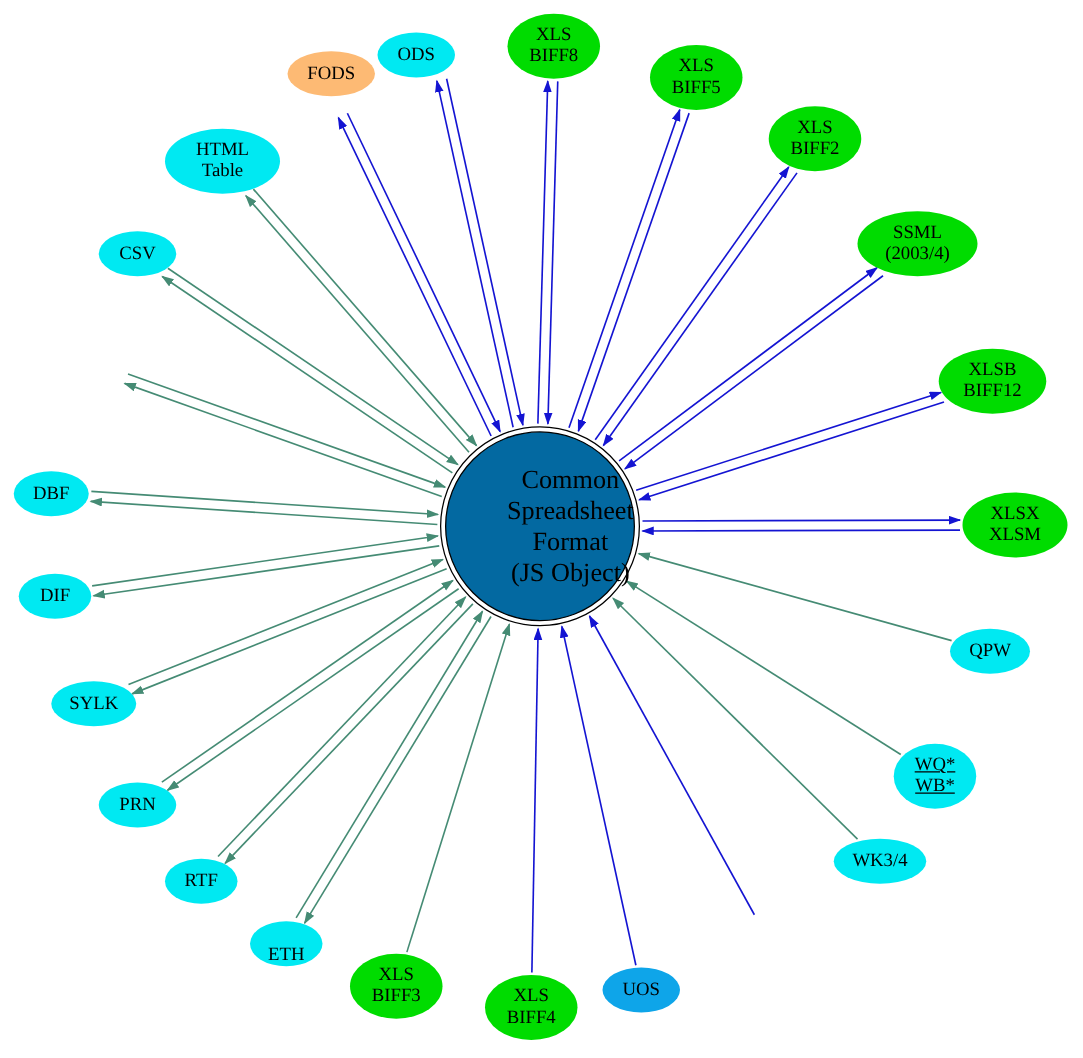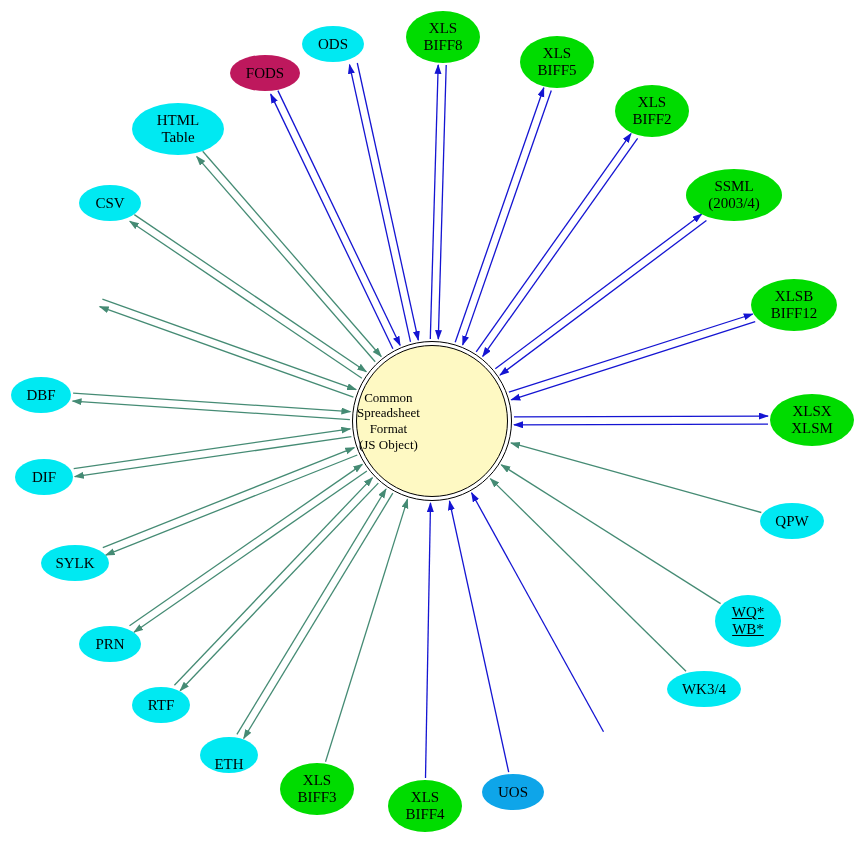--- a/index.html
+++ b/index.html
@@ -36,26 +36,26 @@
     border-radius: 50%;
     border: 1px solid #000000;
     background: #ffffff;
     box-sizing: border-box;
   }
   #center-inner {
     position: absolute;
     inset: 3px;
     border-radius: 50%;
     border: 1px solid #000000;
-    background: #fef9c3;
+    background: #0369a1;
     display: flex;
     align-items: center;
-    justify-content: flex-start;
+    justify-content: flex-end;
     text-align: center;
-    font-size: 13px;
+    font-size: 21px;
     line-height: 1.2;
     color: #000000;
     white-space: pre-line;
   }
 </style>
 </head>
 <body>
 
 <div id="diagram">
   <svg id="edges" xmlns="http://www.w3.org/2000/svg">
@@ -142,14 +142,14 @@
 BIFF3</span></div>
     <div class="node" style="left: 200px; top: 737px; width: 58px; height: 36px; background: rgb(0, 233, 242); align-items: flex-end;"><span>ETH</span></div>
     <div class="node" style="left: 132px; top: 687px; width: 58px; height: 36px; background: rgb(0, 233, 242);"><span>RTF</span></div>
     <div class="node" style="left: 79px; top: 626px; width: 62px; height: 36px; background: rgb(0, 233, 242);"><span>PRN</span></div>
     <div class="node" style="left: 41px; top: 545px; width: 68px; height: 36px; background: rgb(0, 233, 242);"><span>SYLK</span></div>
     <div class="node" style="left: 15px; top: 459px; width: 58px; height: 36px; background: rgb(0, 233, 242);"><span>DIF</span></div>
     <div class="node" style="left: 11px; top: 377px; width: 60px; height: 36px; background: rgb(0, 233, 242);"><span>DBF</span></div>
     <div class="node" style="left: 79px; top: 185px; width: 62px; height: 36px; background: rgb(0, 233, 242); align-items: center;"><span>CSV</span></div>
     <div class="node" style="left: 132px; top: 103px; width: 92px; height: 52px; background: rgb(0, 233, 242);"><span>HTML
 Table</span></div>
-    <div class="node" style="left: 230px; top: 55px; width: 70px; height: 36px; background: #be185d;"><span>FODS</span></div>
+    <div class="node" style="left: 230px; top: 41px; width: 70px; height: 36px; background: #fdba74;"><span>FODS</span></div>
   </div>
 
 </body></html>

